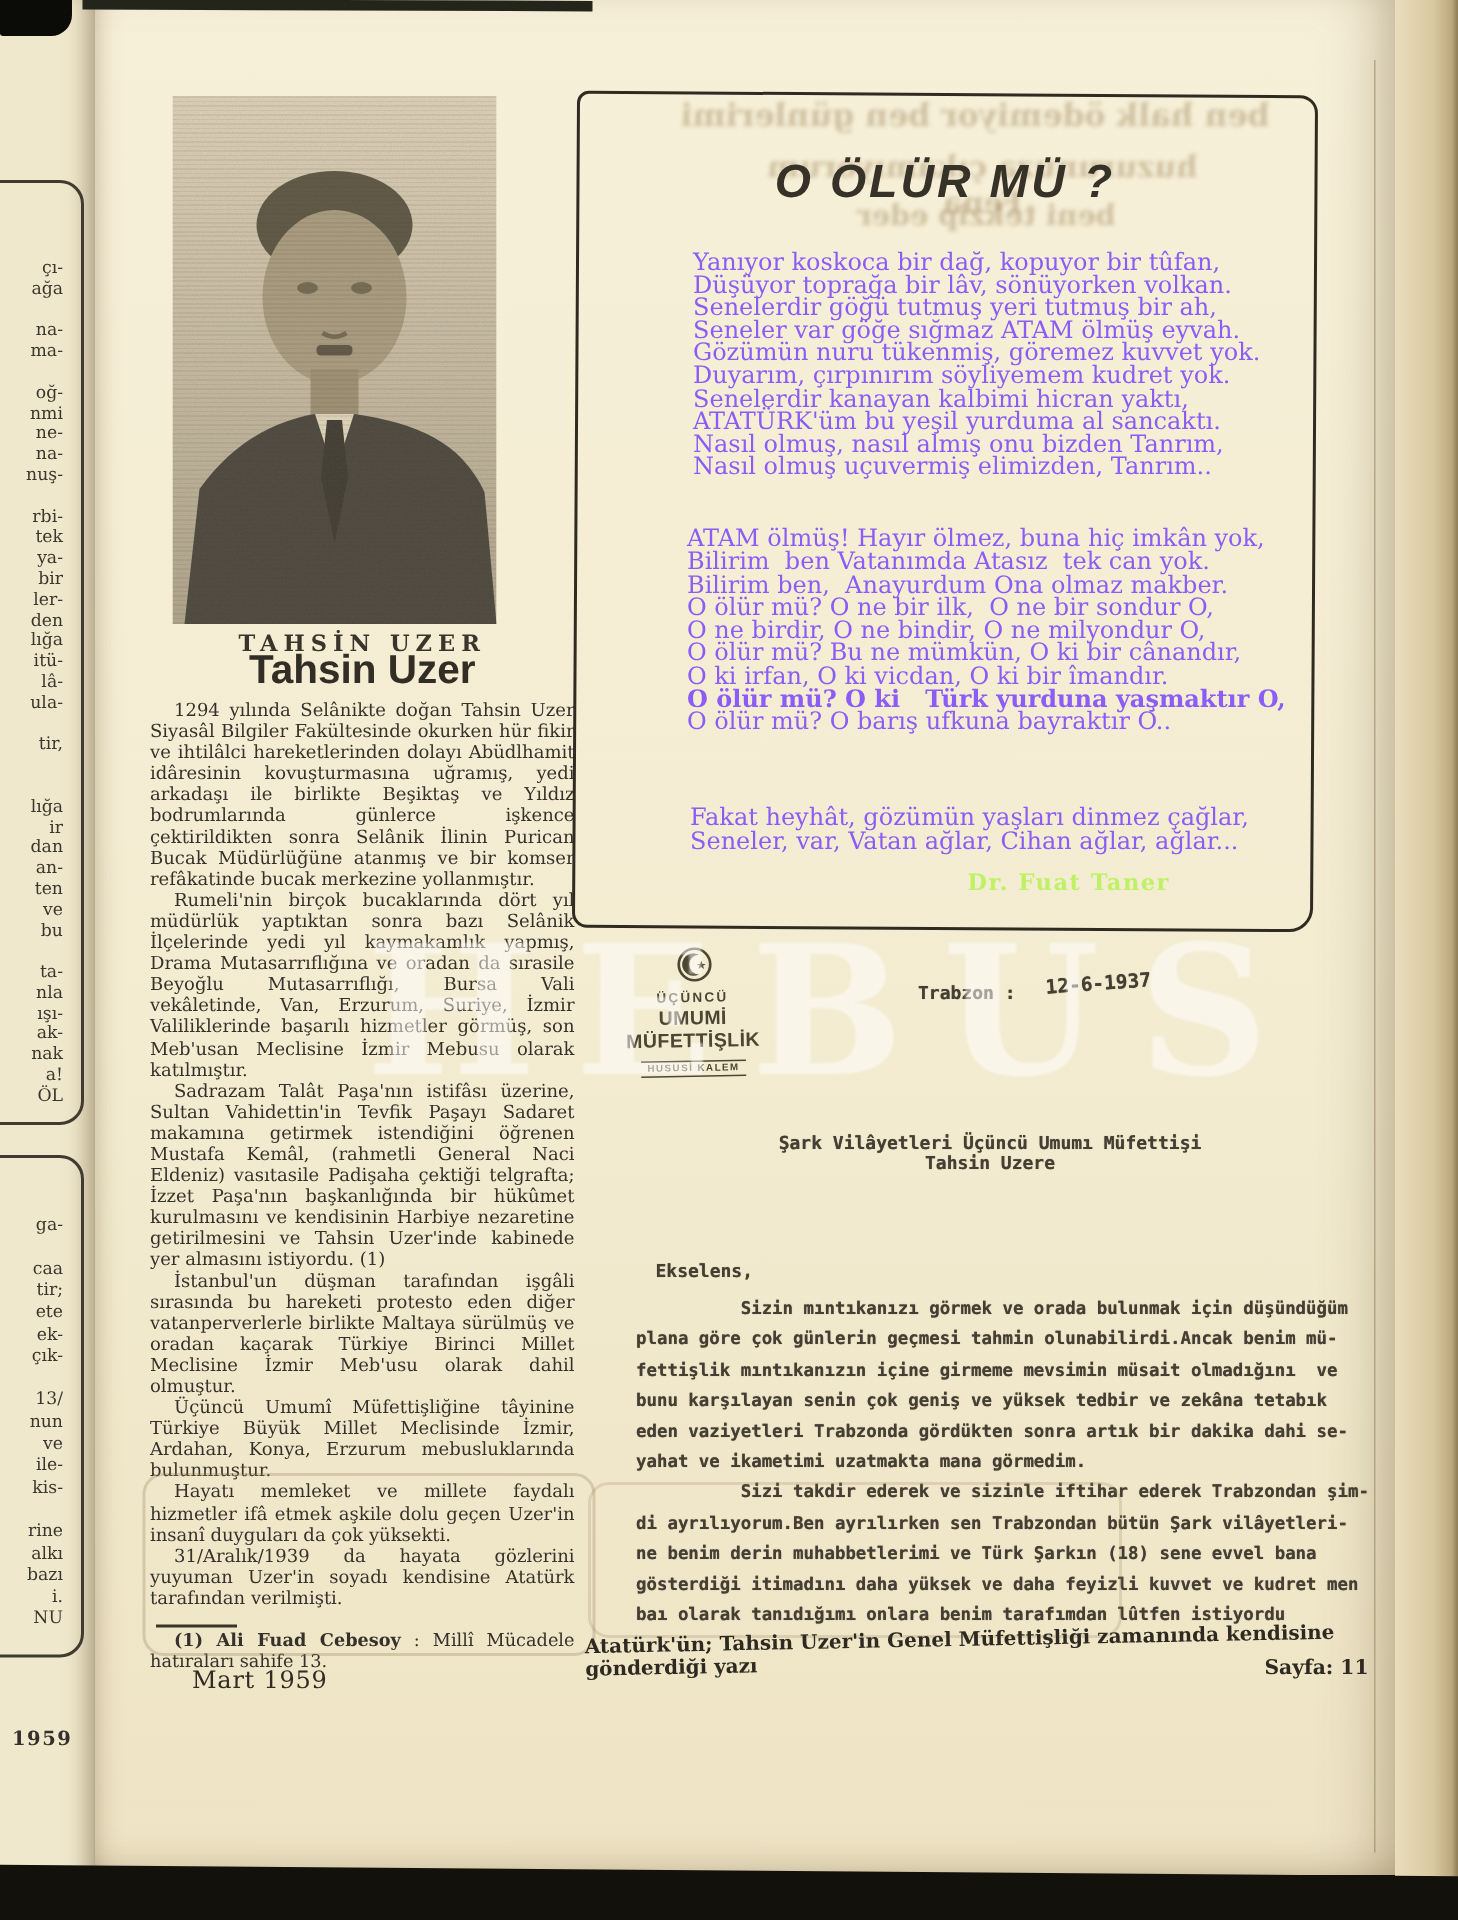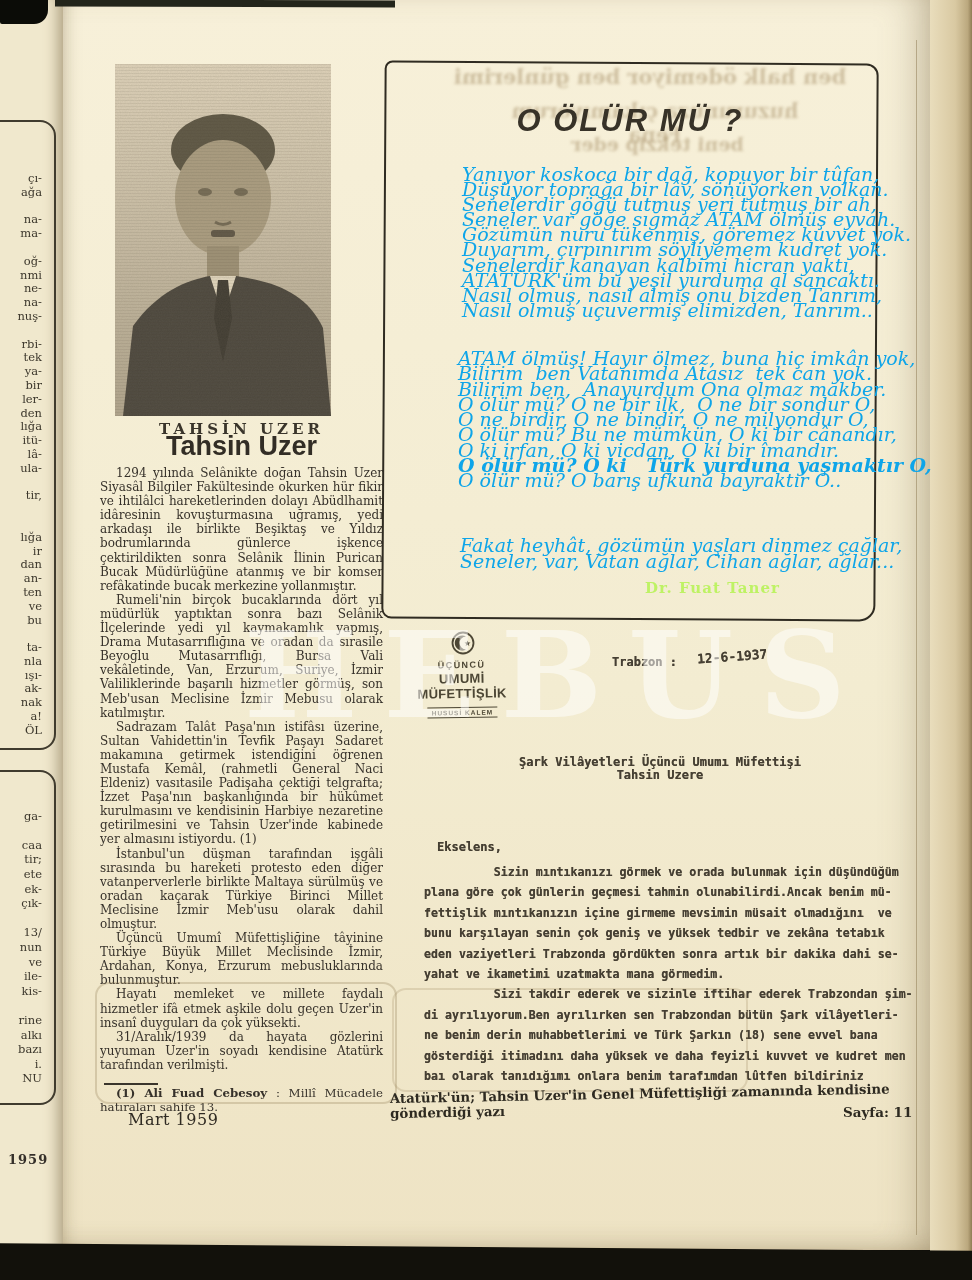--- a/index.html
+++ b/index.html
@@ -53,21 +53,21 @@
   .poem-box{position:absolute;left:383px;top:62px;width:494px;height:558px;border:2.5px solid #2f2b21;
       border-radius:8px 12px 16px 10px;transform:rotate(.35deg);box-sizing:border-box;}
   .bleed-line{position:absolute;transform:scaleX(-1);filter:blur(1.5px);color:rgba(150,124,80,.42);
       font-weight:bold;text-align:center;}
   .bl1{left:435px;top:64px;width:430px;font-size:21px;}
   .bl2{left:505px;top:99px;width:300px;font-size:20px;}
   .bl3{left:540px;top:133px;width:235px;font-size:19px;}
   .poem-title{position:absolute;left:383px;top:103px;width:494px;text-align:center;
       font-family:"Liberation Sans",sans-serif;font-style:italic;font-weight:bold;font-size:31px;
       letter-spacing:2px;color:#373228;}
-  .stanza{position:absolute;color:#0ea5e9;font-size:19px;font-style:italic;}
+  .stanza{position:absolute;color:#8b5cf6;font-size:16px;}
   .stanza .line{white-space:pre;}
   .s1{left:462px;top:167px;line-height:15.1px;}
   .s2{left:458px;top:351px;line-height:15.3px;}
   .s3{left:460px;top:537px;line-height:16px;}
   .s2 .bold{font-weight:bold;}
   .poem-sign{position:absolute;left:645px;top:579px;font-size:15px;font-weight:bold;color:#bef264;letter-spacing:1px;}
 
   
   .emblem{position:absolute;left:450px;top:630px;}
   .stamp{position:absolute;left:393px;top:660px;width:138px;text-align:center;color:#4c4634;
@@ -275,21 +275,21 @@
       <div class="tline">          Sizin mıntıkanızı görmek ve orada bulunmak için düşündüğüm</div>
       <div class="tline">plana göre çok günlerin geçmesi tahmin olunabilirdi.Ancak benim mü-</div>
       <div class="tline">fettişlik mıntıkanızın içine girmeme mevsimin müsait olmadığını  ve</div>
       <div class="tline">bunu karşılayan senin çok geniş ve yüksek tedbir ve zekâna tetabık</div>
       <div class="tline">eden vaziyetleri Trabzonda gördükten sonra artık bir dakika dahi se-</div>
       <div class="tline">yahat ve ikametimi uzatmakta mana görmedim.</div>
       <div class="tline">          Sizi takdir ederek ve sizinle iftihar ederek Trabzondan şim-</div>
       <div class="tline">di ayrılıyorum.Ben ayrılırken sen Trabzondan bütün Şark vilâyetleri-</div>
       <div class="tline">ne benim derin muhabbetlerimi ve Türk Şarkın (18) sene evvel bana</div>
       <div class="tline">gösterdiği itimadını daha yüksek ve daha feyizli kuvvet ve kudret men</div>
-      <div class="tline">baı olarak tanıdığımı onlara benim tarafımdan lûtfen bildiriniz</div>
+      <div class="tline">baı olarak tanıdığımı onlara benim tarafımdan lûtfen istiyordu</div>
     </div>
 
   <div class="bleed-box bb1"></div>
   <div class="bleed-box bb2"></div>
 
   <div class="letter-caption">Atatürk'ün; Tahsin Uzer'in Genel Müfettişliği zamanında kendisine gönderdiği yazı</div>
   <div class="sayfa">Sayfa: 11</div>
 
   <div class="watermark">HEBUS</div>
   <div class="bottom-dark"></div>

